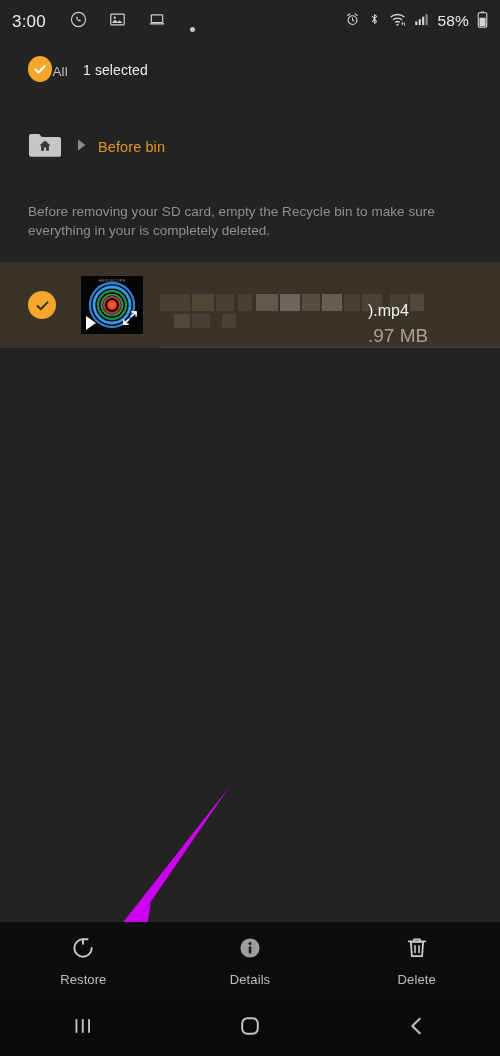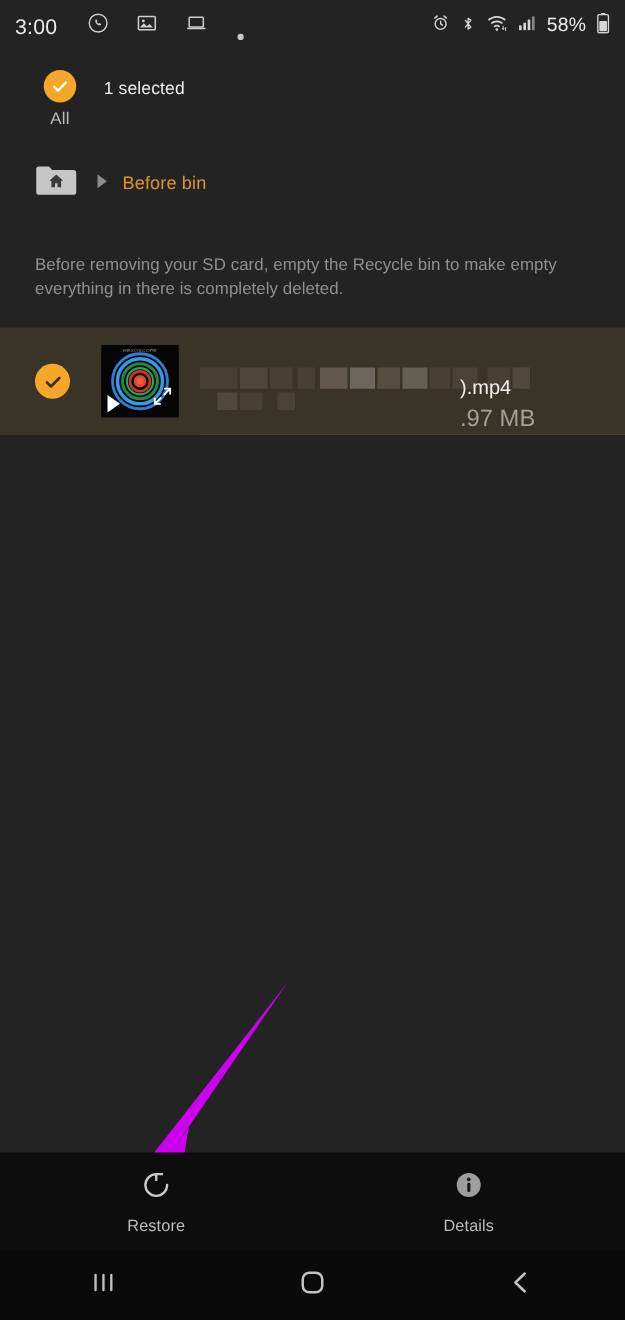--- a/index.html
+++ b/index.html
@@ -65,21 +65,21 @@
     top: 52px; left: 0;
     width: 500px;
     height: 62px;
   }
   .all-check-wrap {
     position: absolute;
     left: 28px;
     top: 4px;
     width: 40px;
     display: flex;
-    flex-direction: column;
+    flex-direction: row;
     align-items: center;
   }
   .check-circle {
     width: 26px; height: 26px;
     border-radius: 50%;
     background: #f4a72a;
     display: flex;
     align-items: center;
     justify-content: center;
   }
@@ -380,21 +380,21 @@
     </svg>
   </span>
   <span class="crumb-chevron">
     <svg width="12" height="14" viewBox="0 0 12 14">
       <path d="M2 1.5l7.5 5.5L2 12.5z" fill="#8c8c8c"></path>
     </svg>
   </span>
   <span class="crumb-text">Before bin</span>
 </div>
 
-<div class="info-note">Before removing your SD card, empty the Recycle bin to make empty everything in there is completely deleted.</div>
+<div class="info-note">Before removing your SD card, empty the Recycle bin to make sure everything in your is completely deleted.</div>
 
 <div class="file-row">
   <div class="row-check">
     <svg width="17" height="17" viewBox="0 0 24 24">
       <path d="M5 12.6l4.6 4.6L19 7.6" fill="none" stroke="#3a2f15" stroke-width="2.9" stroke-linecap="round" stroke-linejoin="round"></path>
     </svg>
   </div>
 
   <div class="thumb">
     <div class="thumb-title">HEXOSCOPE</div>
@@ -464,20 +464,31 @@
     <span>
       <svg width="26" height="26" viewBox="0 0 26 26">
         <circle cx="13" cy="13" r="9.6" fill="#9e9e9e"></circle>
         <circle cx="13" cy="8.4" r="1.5" fill="#1a1a1a"></circle>
         <rect x="11.8" y="11.2" width="2.5" height="7.4" rx="1.1" fill="#1a1a1a"></rect>
       </svg>
     </span>
     <span class="action-label">Details</span>
   </div>
 
+  <div class="action-item">
+    <span>
+      <svg width="26" height="26" viewBox="0 0 26 26">
+        <path d="M4.8 6.4h16.4" stroke="#c9c9c9" stroke-width="1.9" stroke-linecap="round"></path>
+        <path d="M10 6.4V4.4h6v2" fill="none" stroke="#c9c9c9" stroke-width="1.8" stroke-linejoin="round"></path>
+        <path d="M6.9 6.9h12.2l-1 14.2H7.9z" fill="none" stroke="#c9c9c9" stroke-width="1.8" stroke-linejoin="round"></path>
+        <path d="M11 10.8v6.6M15 10.8v6.6" stroke="#c9c9c9" stroke-width="1.6" stroke-linecap="round"></path>
+      </svg>
+    </span>
+    <span class="action-label">Delete</span>
+  </div>
 </div>
 
 <div class="nav-bar">
   <div class="nav-item">
     <span>
       <svg width="24" height="20" viewBox="0 0 24 20">
         <rect x="4.5" y="3" width="1.9" height="14" rx="0.9" fill="#c2c2c2"></rect>
         <rect x="10.8" y="3" width="1.9" height="14" rx="0.9" fill="#c2c2c2"></rect>
         <rect x="17.1" y="3" width="1.9" height="14" rx="0.9" fill="#c2c2c2"></rect>
       </svg>

